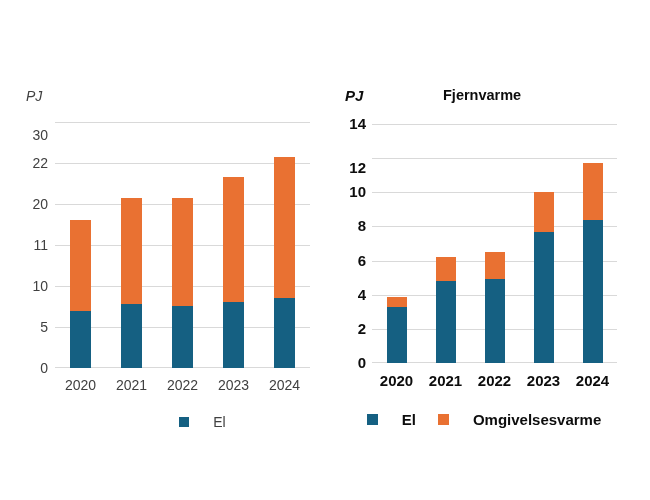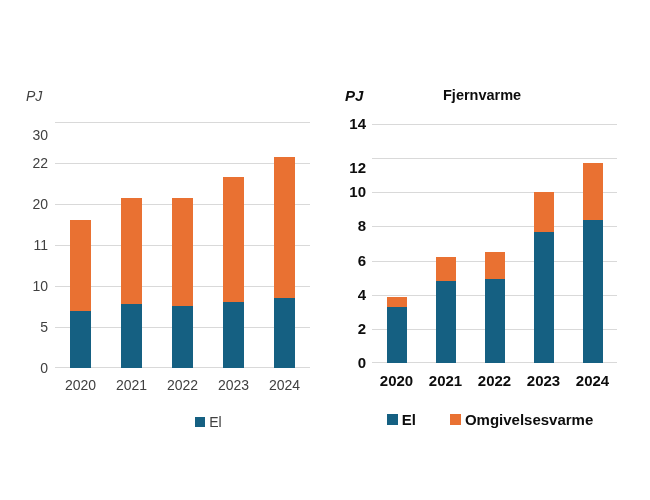--- a/index.html
+++ b/index.html
@@ -22,21 +22,21 @@
   .plot { position: absolute; }
   .gridline { position: absolute; left: 0; right: 0; height: 1px; background: #d9d9d9; }
   .y-tick { position: absolute; text-align: right; height: 16px; line-height: 16px; }
   .bar { position: absolute; bottom: 0; }
   .seg { position: absolute; left: 0; width: 100%; }
   .x-tick { position: absolute; text-align: center; white-space: nowrap; }
   .legend { position: absolute; left: 0; width: 100%;
             display: flex; justify-content: center; align-items: center; }
   .chart-left  .legend { gap: 15px; transform: translateX(30px); }
   .chart-right .legend { gap: 22px; transform: translateX(-6px); }
-  .legend-item { display: flex; align-items: center; gap: 4px; margin-left: 12px; }
+  .legend-item { display: flex; align-items: center; gap: 24px; }
   .swatch { display: inline-block; width: 10px; height: 10px; }
   .chart-right .swatch { width: 11px; height: 11px; }
 </style>
 </head>
 <body>
 
 <div>
   <div class="chart chart-left">
       <div class="unit-label" style="left: 6px; top: 4px;">PJ</div>
       <div class="plot" style="left: 35px; top: 38px; width: 255px; height: 246px;">

